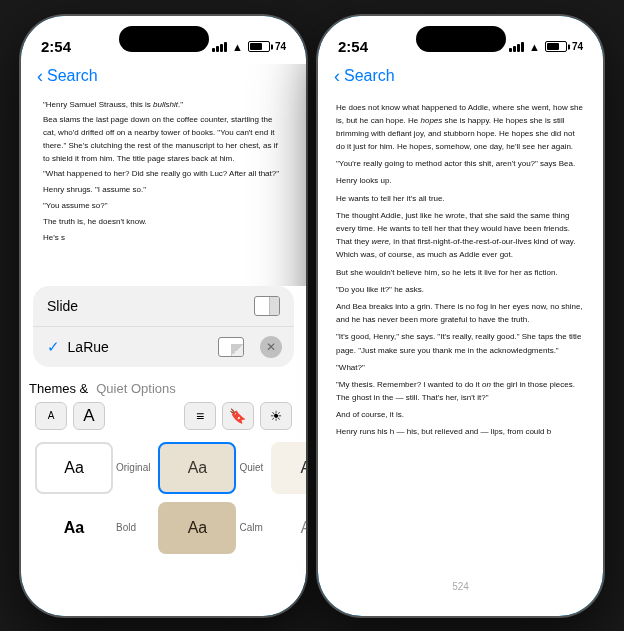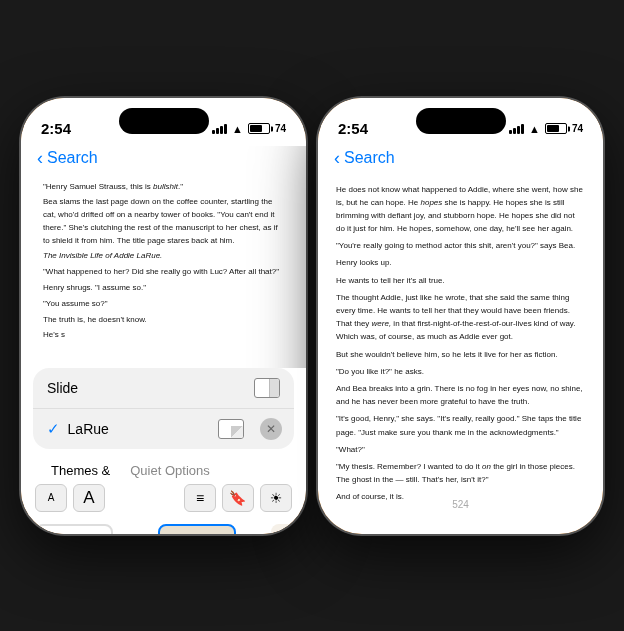--- a/index.html
+++ b/index.html
@@ -16,22 +16,22 @@
 
     .phones-container {
       display: flex;
       gap: 12px;
       align-items: center;
       justify-content: center;
     }
 
     .phone {
       width: 285px;
-      height: 436px;
-      background: #fdba74;
+      height: 600px;
+      background: #0ea5e9;
       border-radius: 44px;
       overflow: hidden;
       position: relative;
       box-shadow: 0 0 0 2px #555, 0 20px 60px rgba(0,0,0,0.7);
     }
 
     
     .status-bar {
       height: 48px;
       background: #fff;
@@ -213,24 +213,24 @@
       border-radius: 50%;
       display: flex;
       align-items: center;
       justify-content: center;
       color: #666;
       font-size: 12px;
     }
 
     
     .themes-area {
-      padding: 6px 30px 2px;
+      padding: 6px 8px 2px;
       display: flex;
       align-items: flex-start;
-      gap: 20px;
+      gap: 8px;
     }
 
     .themes-label {
       font-size: 13px;
       font-weight: 500;
       color: #000;
     }
 
     .options-label {
       font-size: 13px;
@@ -396,21 +396,20 @@
         <div class="nav-back">
           <span class="chevron-left">‹</span>
           <span>Search</span>
         </div>
       </div>
 
       <div class="book-content">
         <div class="book-text">
           <p>"Henry Samuel Strauss, this is <em>bullshit</em>."</p>
           <p>Bea slams the last page down on the coffee counter, startling the cat, who'd drifted off on a nearby tower of books. "You can't end it there." She's clutching the rest of the manuscript to her chest, as if to shield it from him. The title page stares back at him.</p>
-          <p><em>The Invisible Life of Addie LaRue.</em></p>
           <p>"What happened to her? Did she really go with Luc? After all that?"</p>
           <p>Henry shrugs. "I assume so."</p>
           <p>"You assume so?"</p>
           <p>The truth is, he doesn't know.</p>
           <p>He's s</p>
         </div>
       </div>
 
       <div class="overlay-section">
 
@@ -524,19 +523,20 @@
         <p>Henry looks up.</p>
         <p>He wants to tell her it's all true.</p>
         <p>The thought Addie, just like he wrote, that she said the same thing every time. He wants to tell her that they would have been friends. That they <em>were,</em> in that first-night-of-the-rest-of-our-lives kind of way. Which was, of course, as much as Addie ever got.</p>
         <p>But she wouldn't believe him, so he lets it live for her as fiction.</p>
         <p>"Do you like it?" he asks.</p>
         <p>And Bea breaks into a grin. There is no fog in her eyes now, no shine, and he has never been more grateful to have the truth.</p>
         <p>"It's good, Henry," she says. "It's really, really good." She taps the title page. "Just make sure you thank me in the acknowledgments."</p>
         <p>"What?"</p>
         <p>"My thesis. Remember? I wanted to do it <em>on</em> the girl in those pieces. The ghost in the — still. That's her, isn't it?"</p>
         <p>And of course, it is.</p>
+        <p>Henry runs his h — his, but relieved and — lips, from could b</p>
       </div>
 
       <div class="page-number" style="position:absolute;bottom:18px;width:100%;text-align:center;font-size:10px;color:#aaa;">524</div>
     </div>
   </div>
 
 </div>
 
 </body></html>

